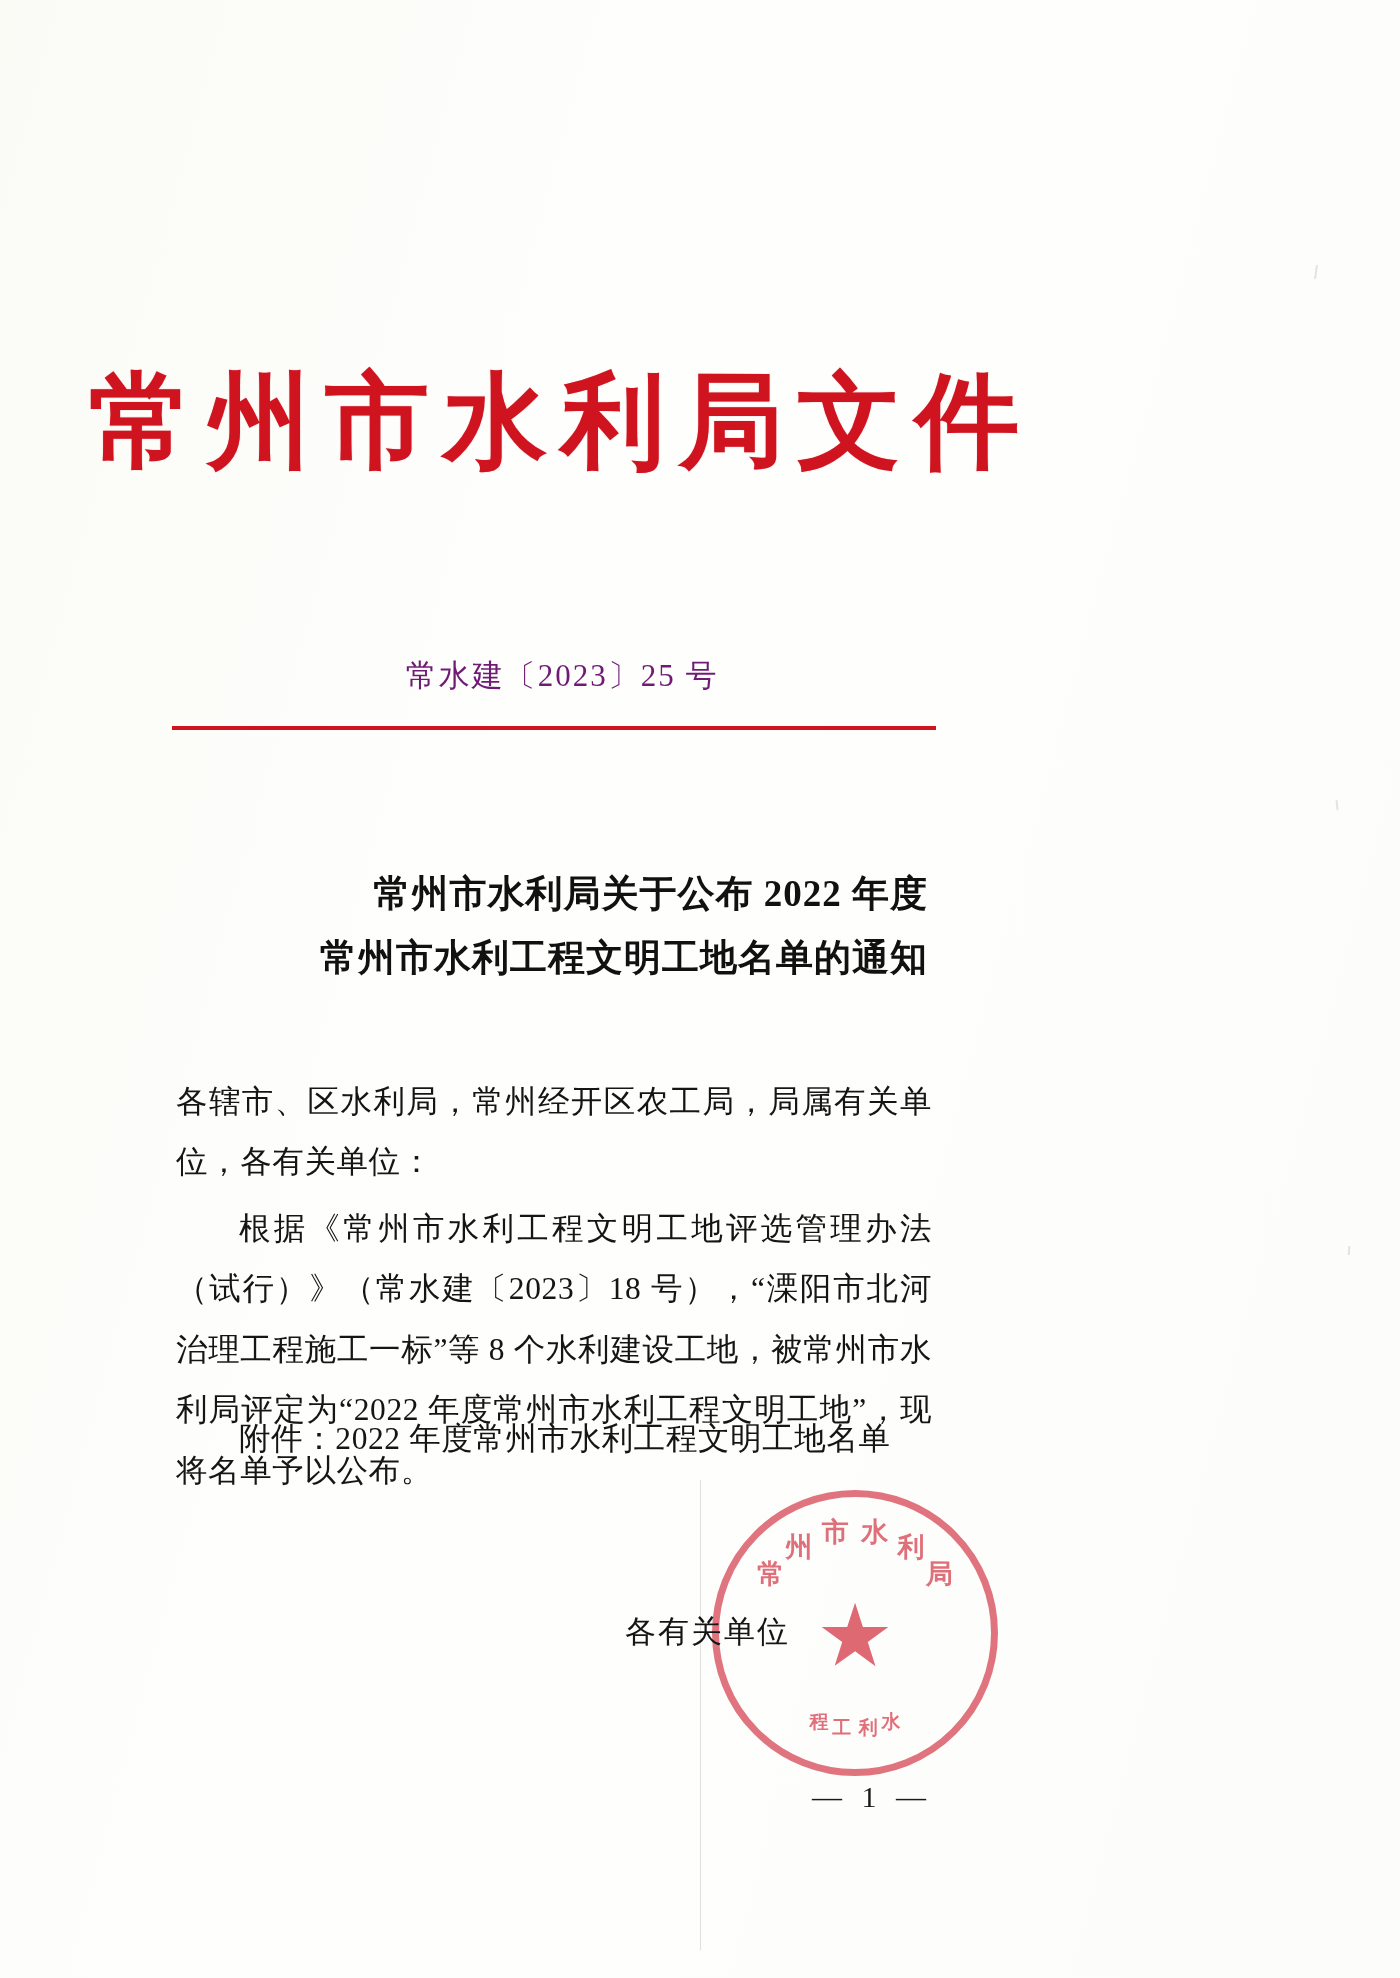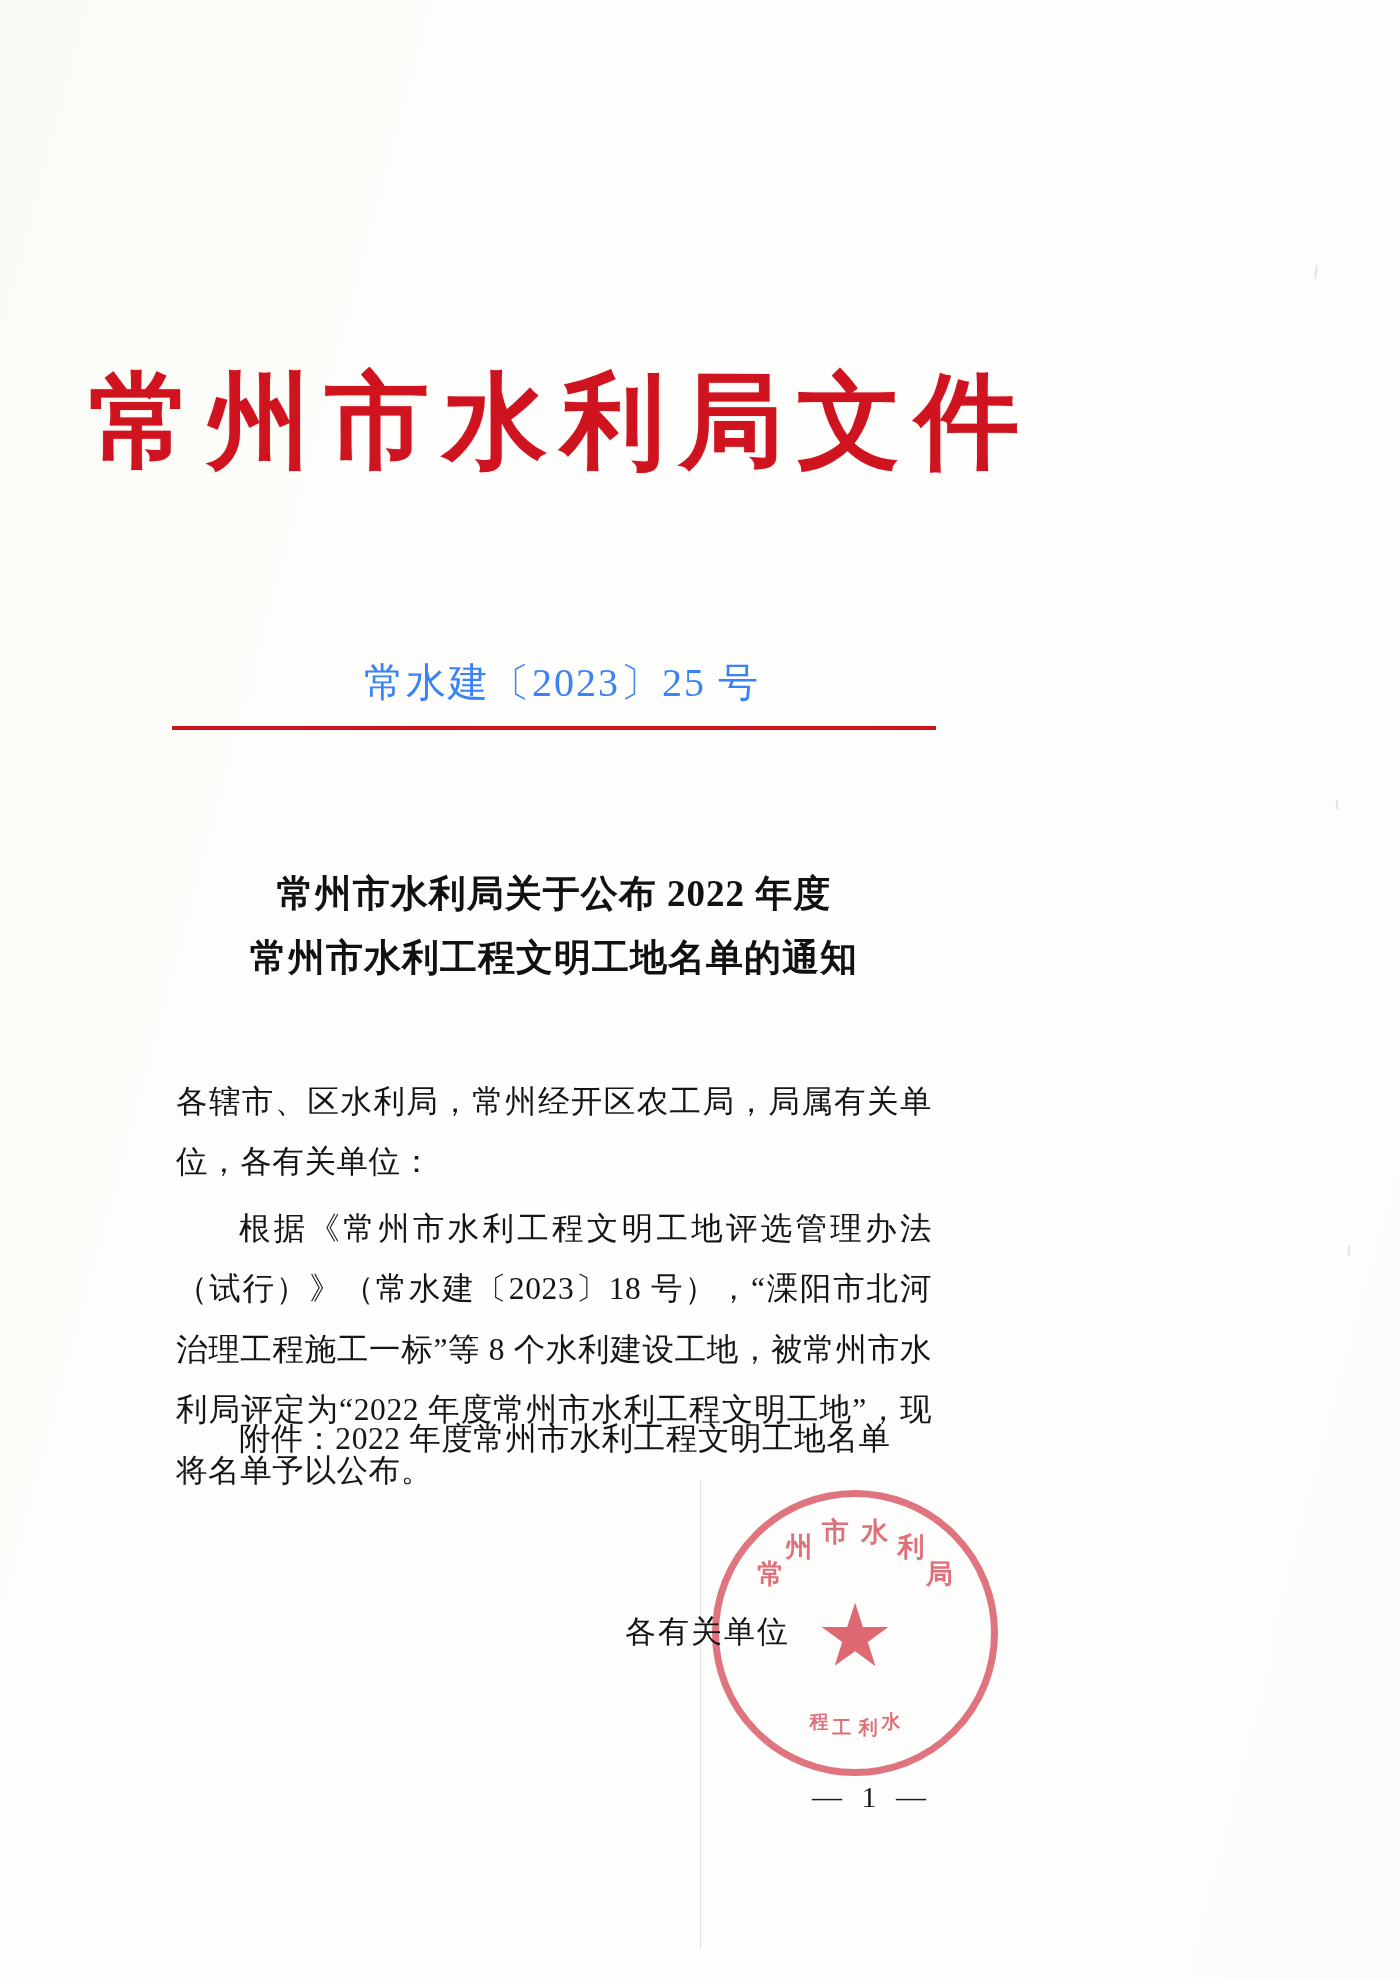--- a/index.html
+++ b/index.html
@@ -67,41 +67,41 @@
     line-height: 1;
     text-indent: 14px;
     text-shadow: 0 0 1px rgba(207,20,32,0.5);
   }
 
   .doc-number {
     position: absolute;
     left: 16px; right: 0;
     top: 655px;
     text-align: center;
-    font-size: 40px;
+    font-size: 31px;
     letter-spacing: 2px;
-    color: #3b82f6;
+    color: #701a75;
   }
 
   .red-rule {
     position: absolute;
     left: 172px;
     right: 172px;
     top: 726px;
     height: 4px;
     background: #cf1420;
   }
 
   
   .doc-title {
     position: absolute;
     left: 180px;
     right: 180px;
     top: 862px;
-    text-align: center;
+    text-align: right;
     font-weight: bold;
     font-size: 37px;
     line-height: 1.72;
     letter-spacing: 1px;
     color: #111;
   }
   .doc-title .line { display: block; white-space: nowrap; }
 
   
   .body-text {

